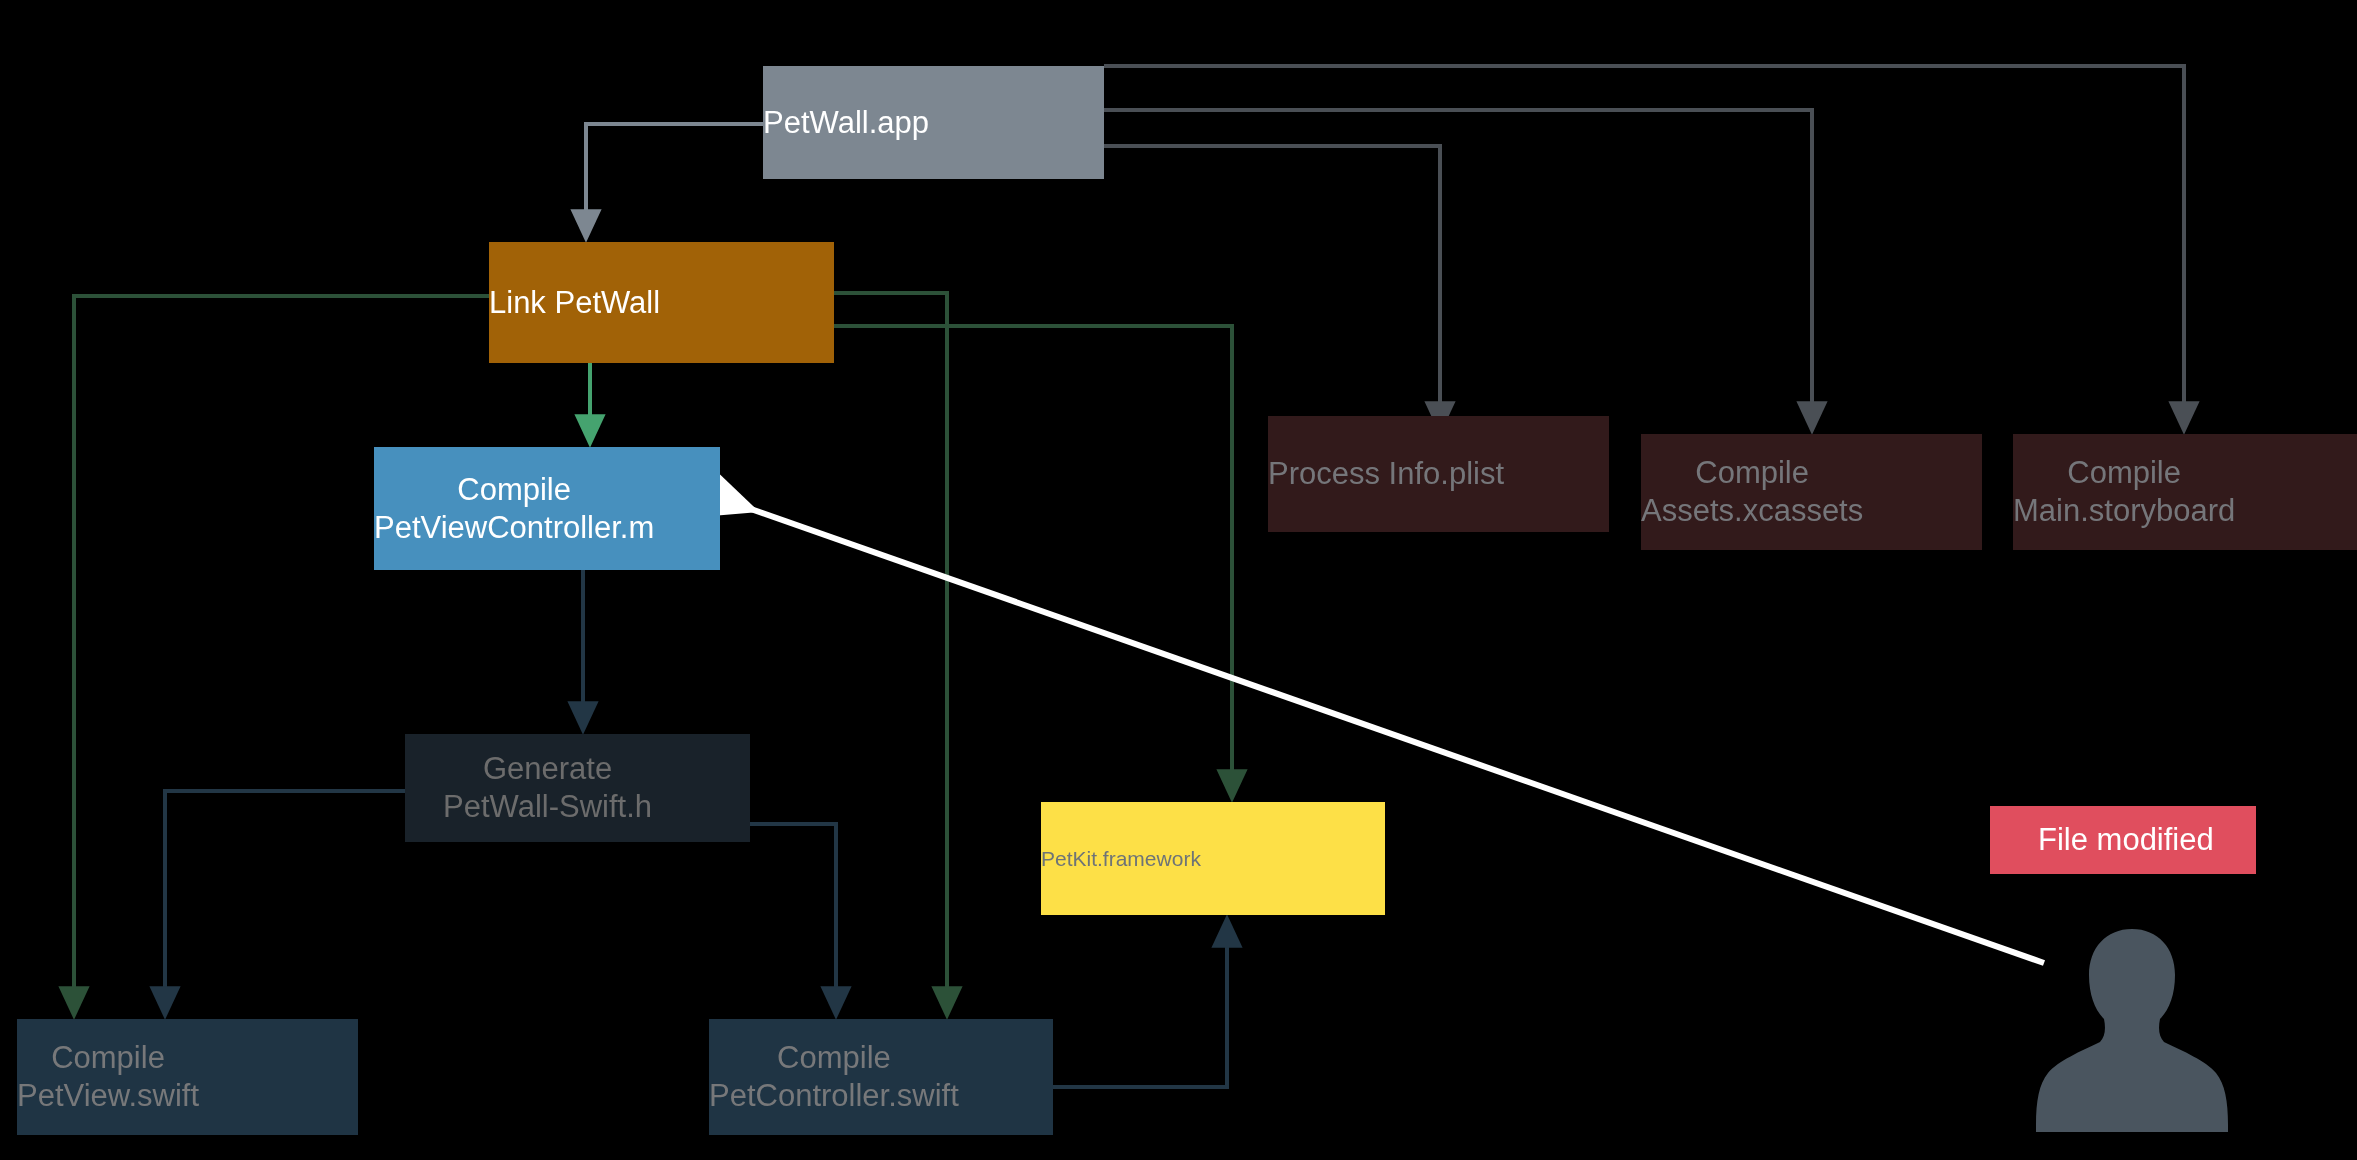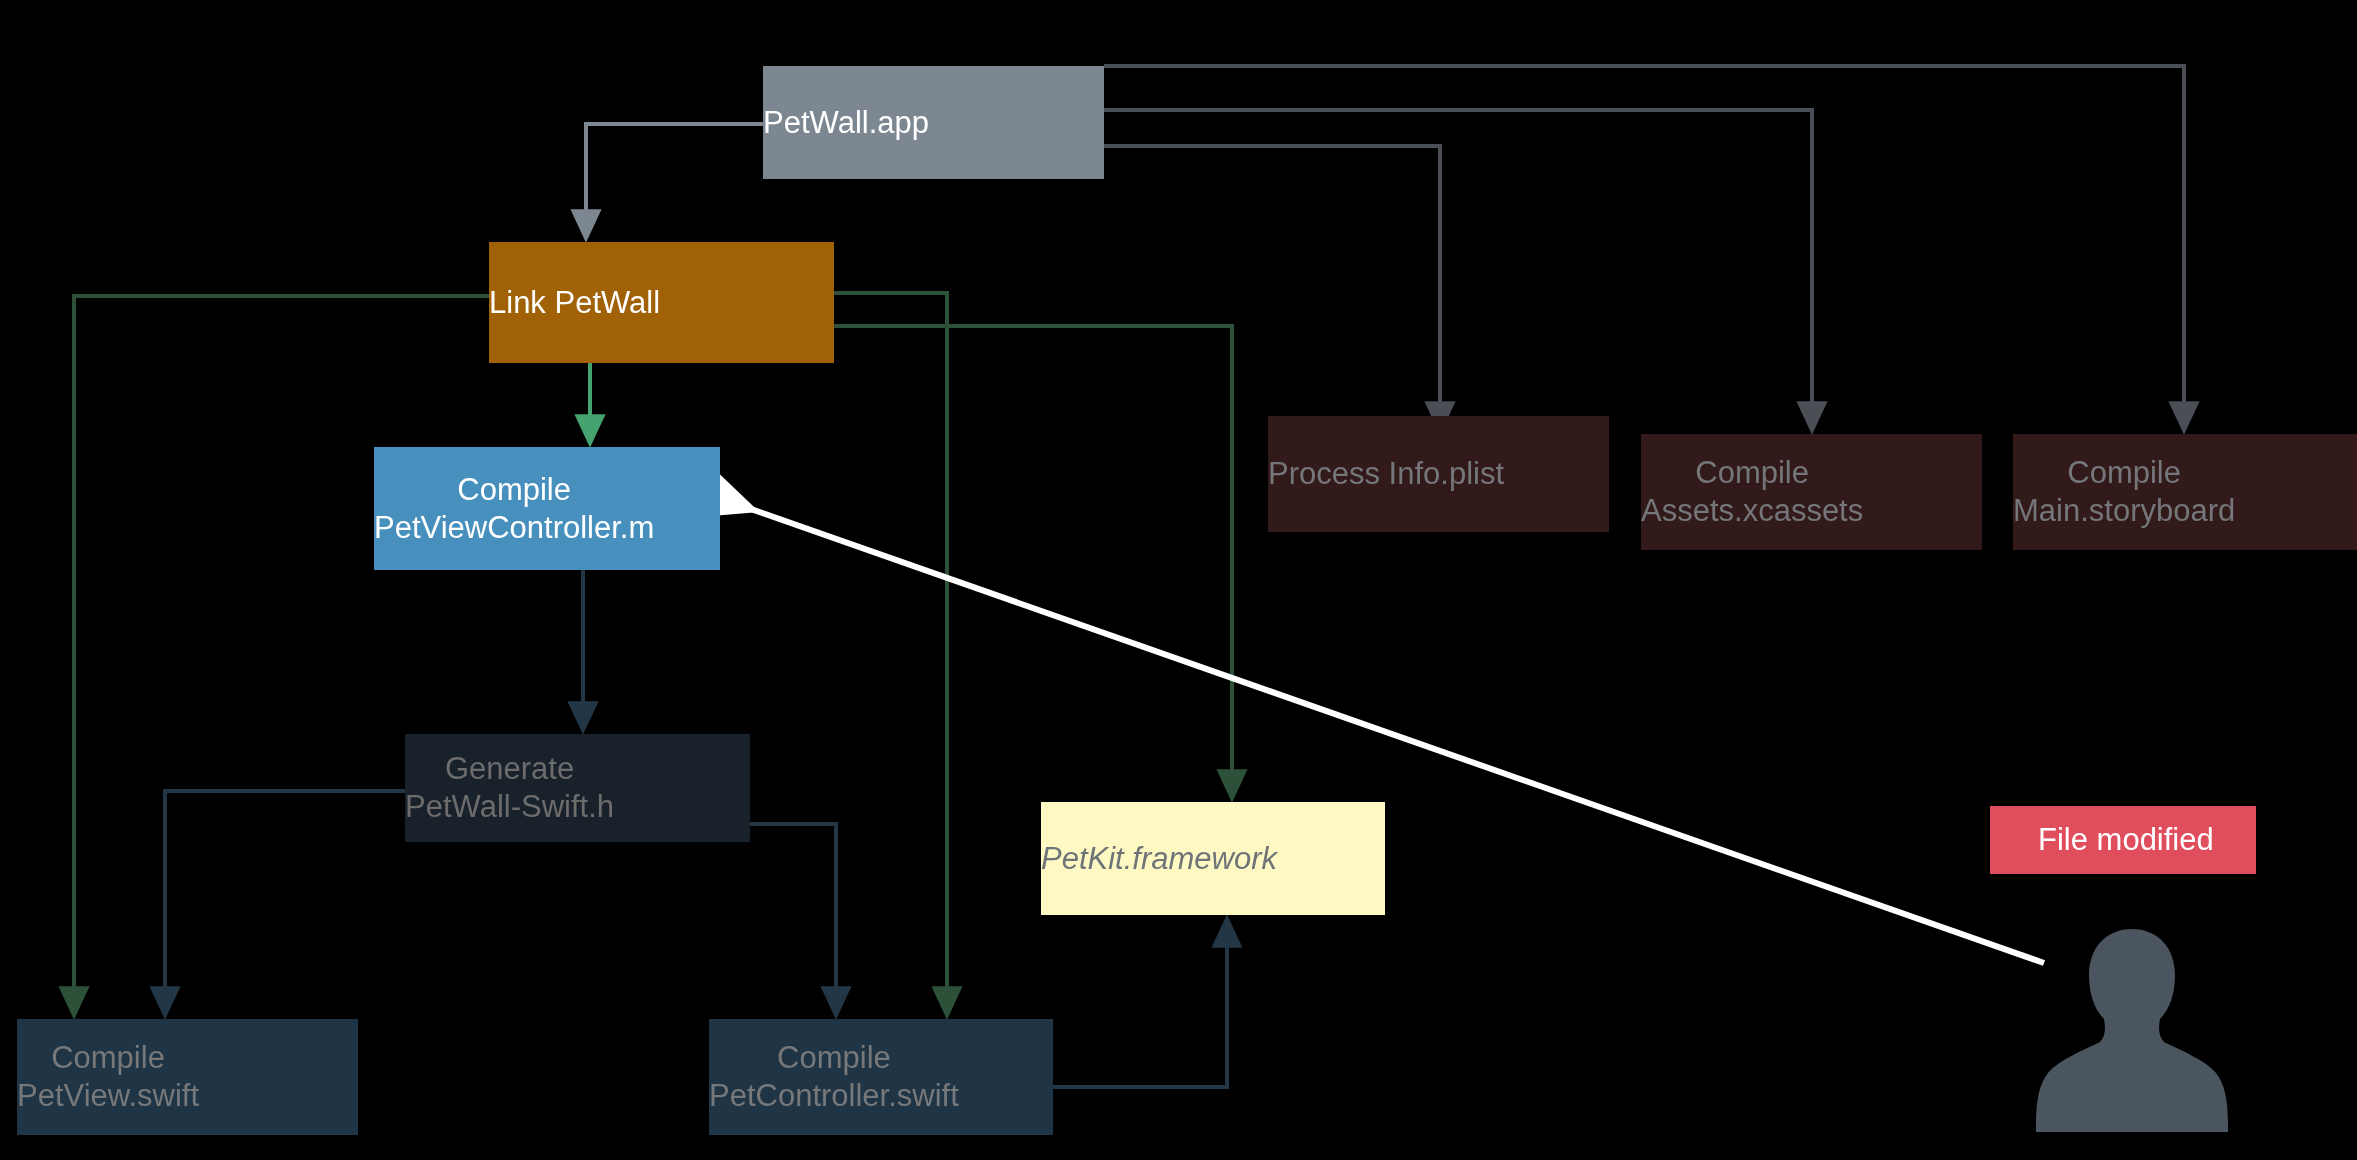--- a/index.html
+++ b/index.html
@@ -42,21 +42,21 @@
     white-space: pre-line;
   }
 
   
   .n-app       { background: #7D8791; color: #FFFFFF; font-size: 31px; }
   .n-link      { background: #a16207; color: #FFFFFF; font-size: 31px; }
   .n-objc      { background: #4790BE; color: #FFFFFF; font-size: 31px; }
   .n-dim-red   { background: #321A1B; color: #75767A; font-size: 31px; }
   .n-dim-navy  { background: #19222A; color: #6C6C6C; font-size: 31px; }
   .n-dim-blue  { background: #1F3444; color: #77787A; font-size: 31px; }
-  .n-dim-brown { background: #fef9c3; color: #6E7477; font-size: 31px; font-style: italic; }
+  .n-dim-brown { background: #fde047; color: #6E7477; font-size: 21px; }
   .badge       { background: #E04E5E; color: #FFFFFF; font-size: 31px; z-index: 7; }
 
   .person {
     position: absolute;
     z-index: 6;
   }
   .pointer-line {
     z-index: 8;
   }
 </style>
@@ -135,21 +135,21 @@
   <div class="node n-dim-red" style="left:1641px; top:434px; width:341px; height:116px;">
     <span class="node-label">Compile
 Assets.xcassets</span>
   </div>
 
   <div class="node n-dim-red" style="left:2013px; top:434px; width:344px; height:116px;">
     <span class="node-label">Compile
 Main.storyboard</span>
   </div>
 
-  <div class="node n-dim-navy" style="left:405px; top:734px; width:345px; height:108px;">
+  <div class="node n-dim-navy" style="left:405px; top:734px; width:345px; height:108px;padding-left:38px;">
     <span class="node-label">Generate
 PetWall-Swift.h</span>
   </div>
 
   <div class="node n-dim-brown" style="left:1041px; top:802px; width:344px; height:113px;">
     <span class="node-label">PetKit.framework</span>
   </div>
 
   <div class="node n-dim-blue" style="left:17px; top:1019px; width:341px; height:116px;">
     <span class="node-label">Compile

